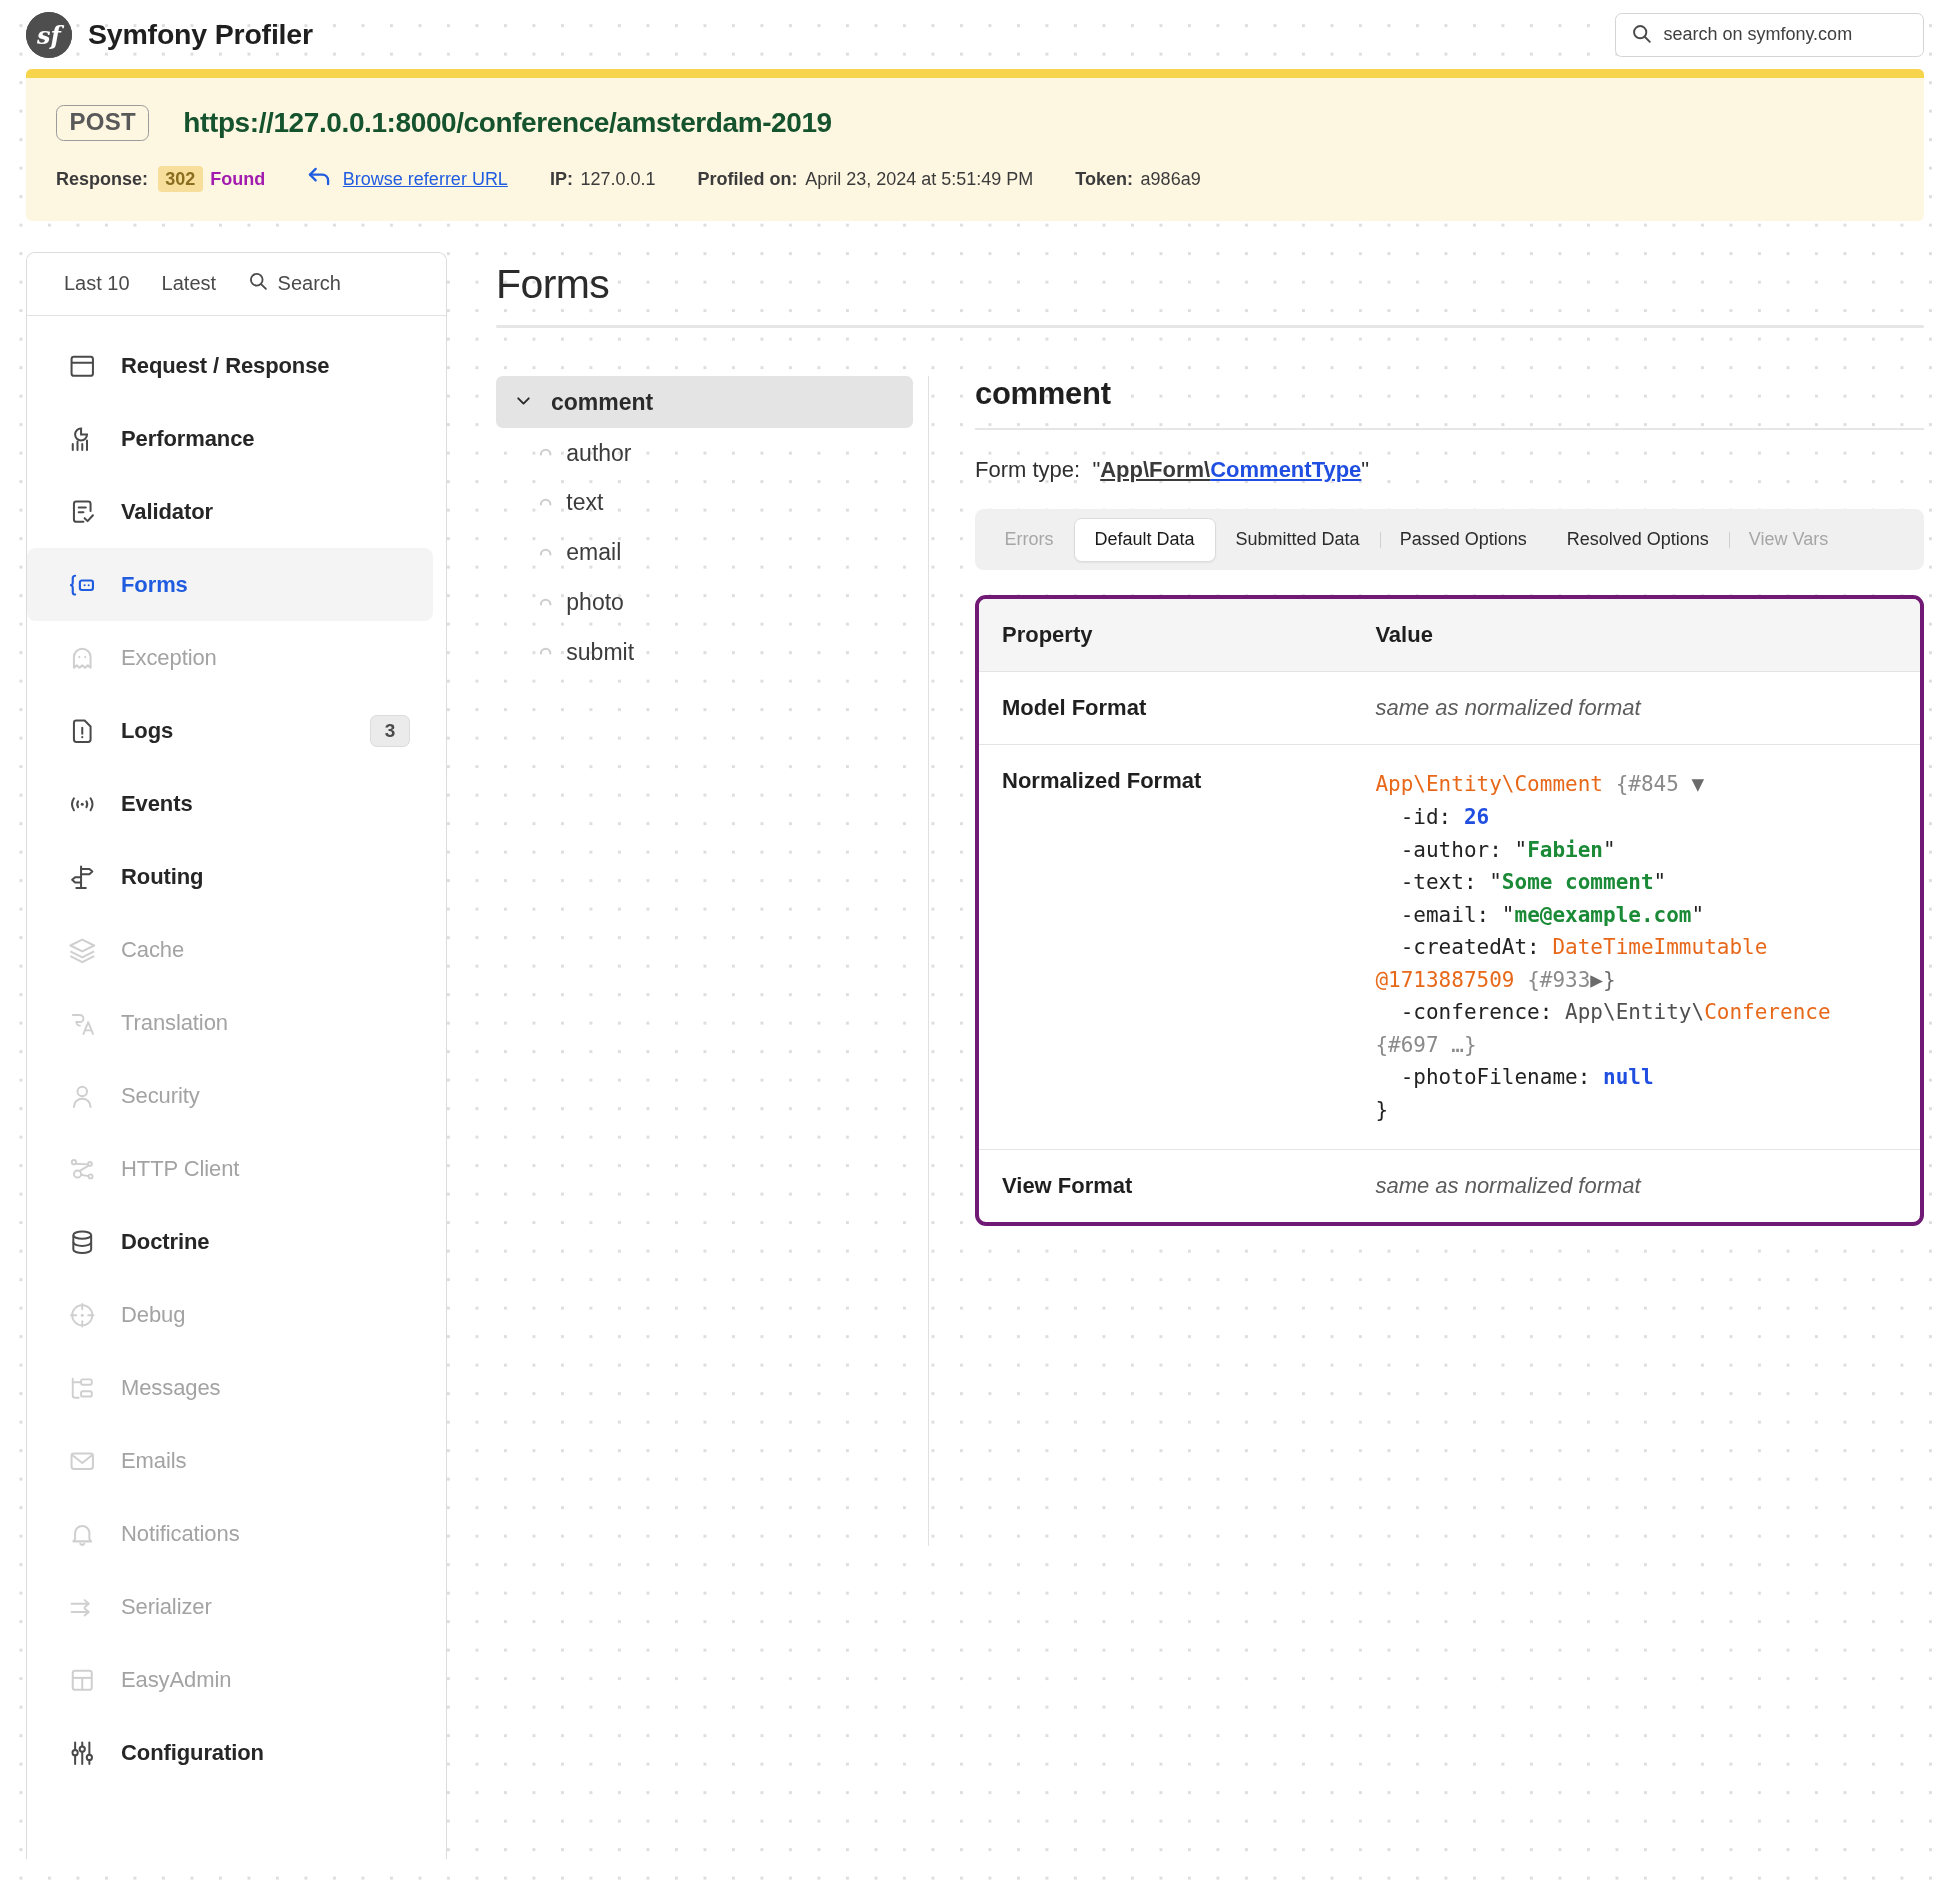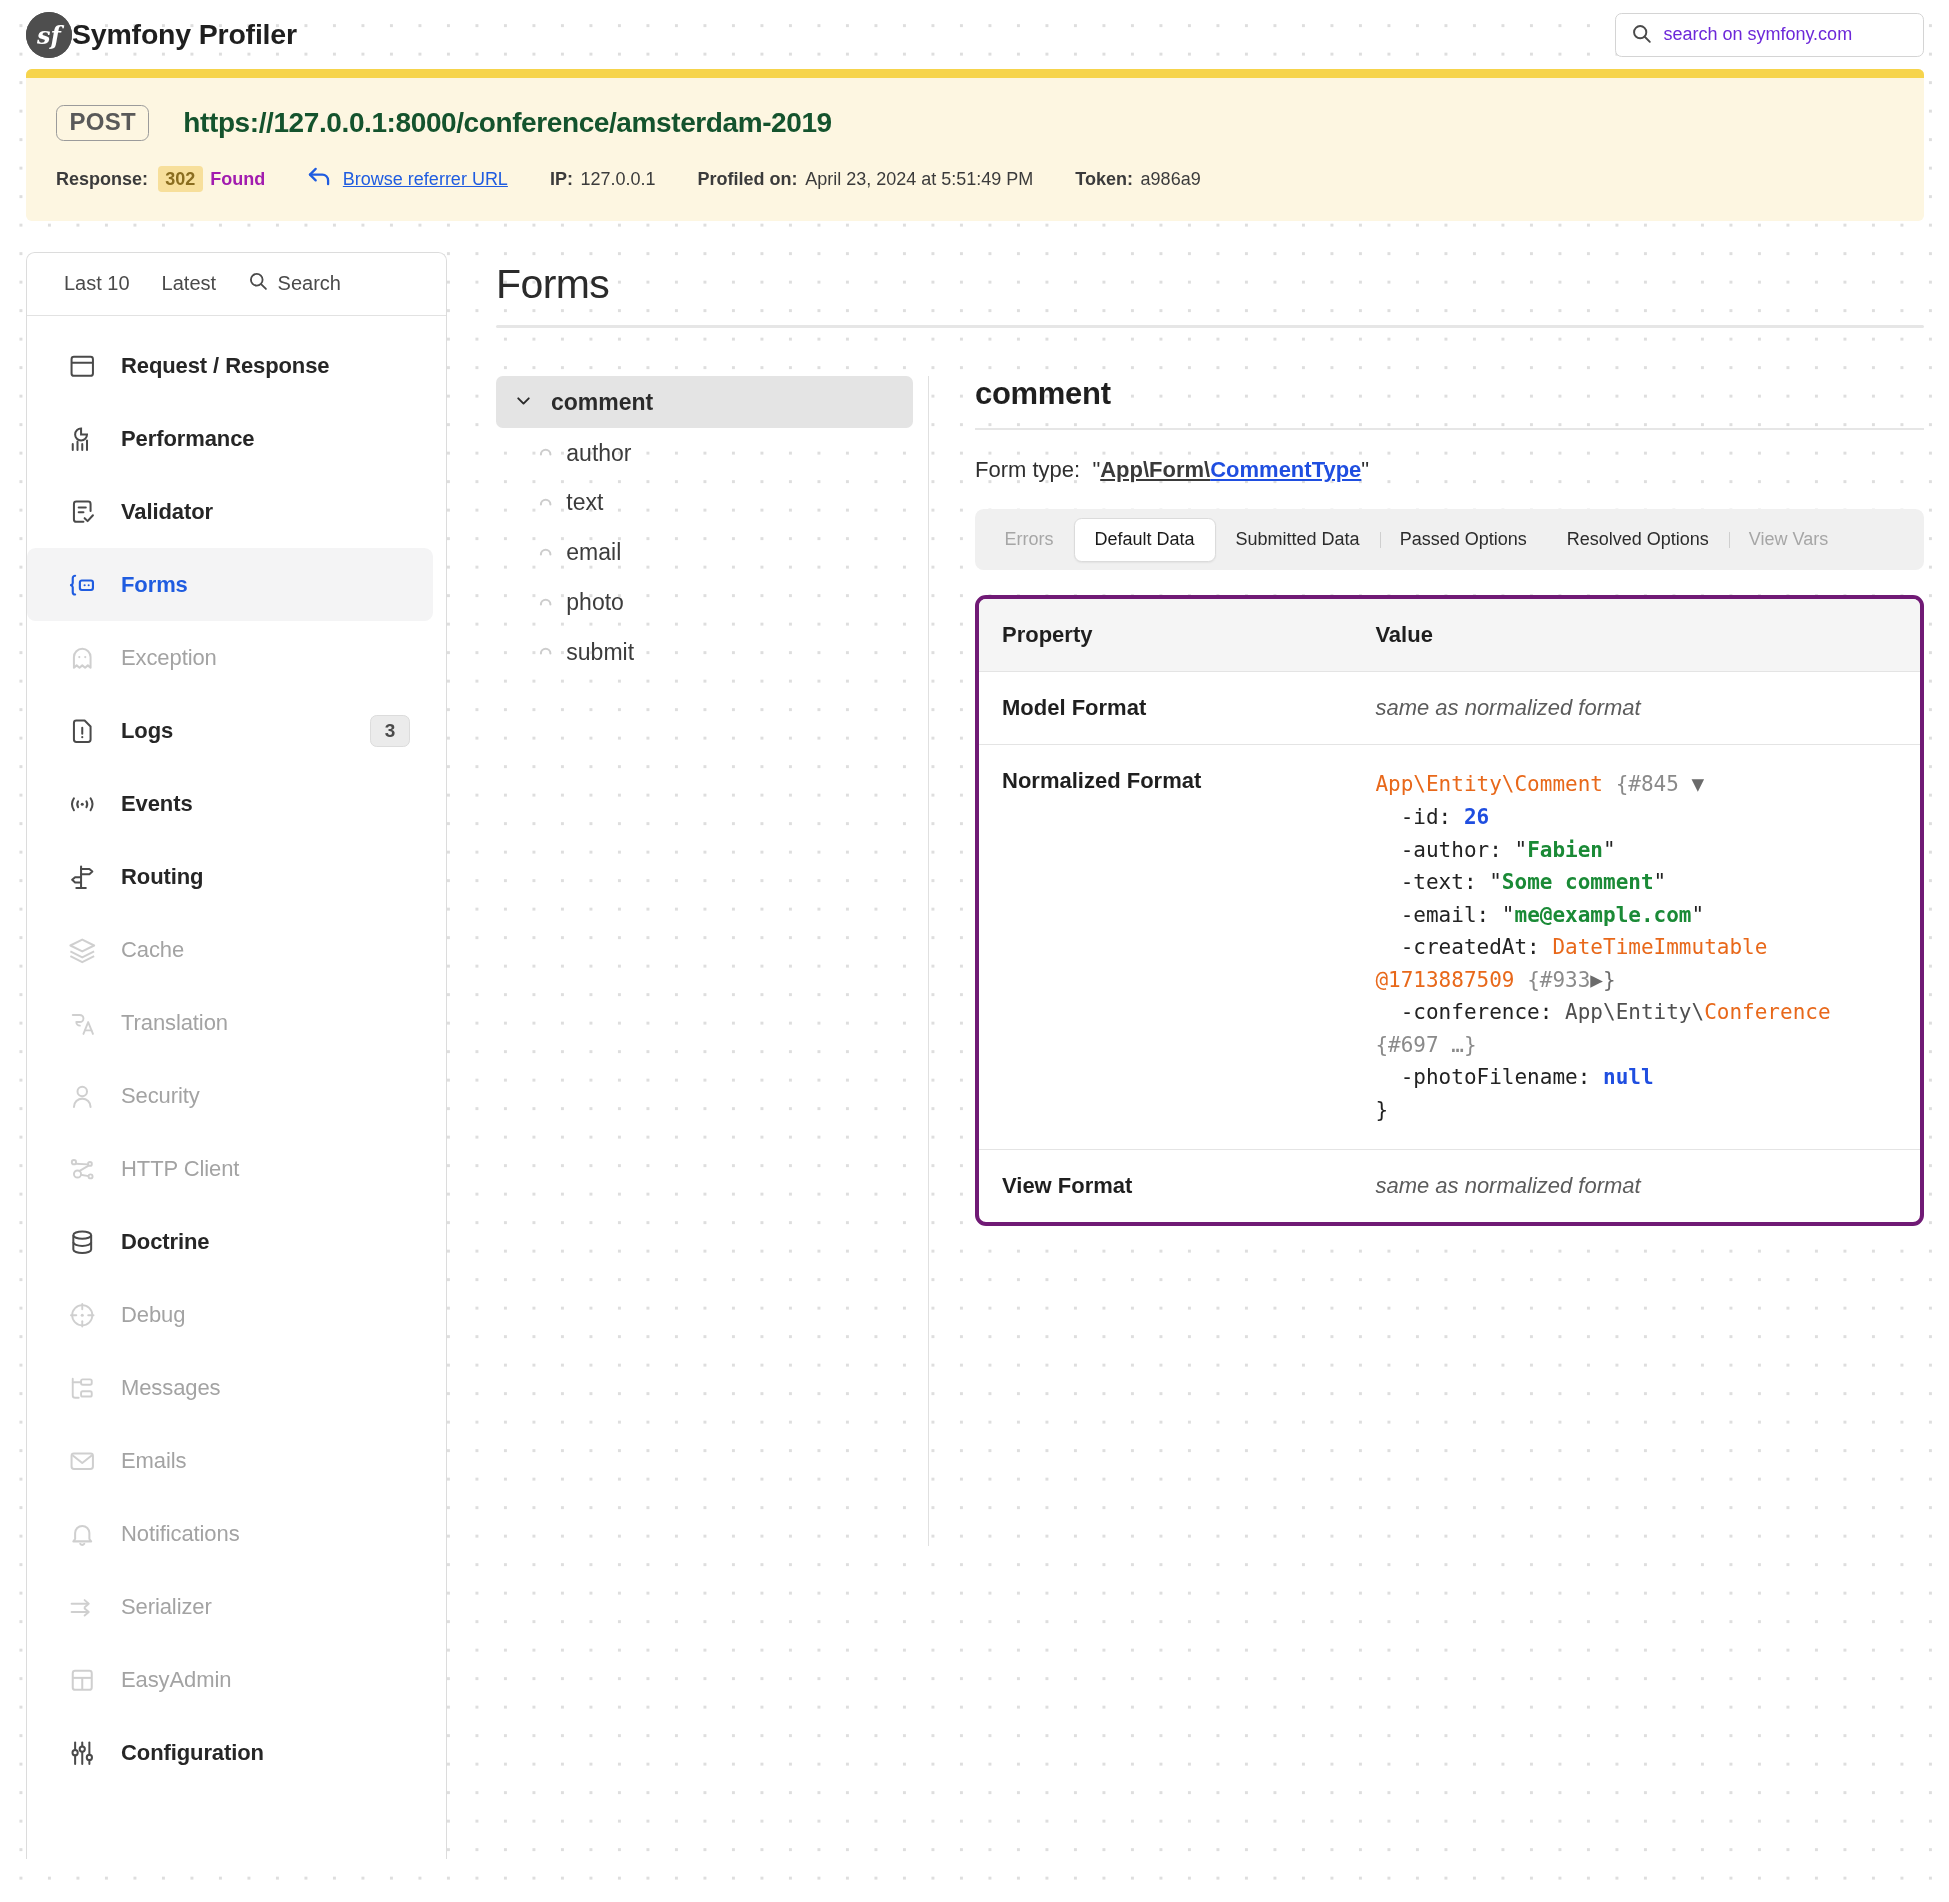--- a/index.html
+++ b/index.html
@@ -24,20 +24,21 @@
   .topbar {
     height: 69px;
     display: flex;
     align-items: center;
     padding: 0 26px 0 26px;
     background: transparent;
   }
   .brand {
     display: flex;
     align-items: center;
+    gap: 16px;
   }
   .sf-logo {
     width: 46px; height: 46px;
     border-radius: 50%;
     background: #4e4e4e;
     display: flex; align-items: center; justify-content: center;
     flex: none;
   }
   .sf-logo svg { display:block; }
   .brand-title {
@@ -53,21 +54,21 @@
     border: 1px solid #d4d4d4;
     border-radius: 6.7px;
     background: #fff;
     display: flex;
     align-items: center;
     gap: 11.4px;
     padding: 0 15px;
   }
   .search-box .ph {
     font-size: 18px;
-    color: #6d28d9;
+    color: #404040;
   }
 
   
   .banner {
     margin: 0 26px;
     border-radius: 5.7px;
     overflow: hidden;
     background: #fdf6e1;
   }
   .banner-strip {

